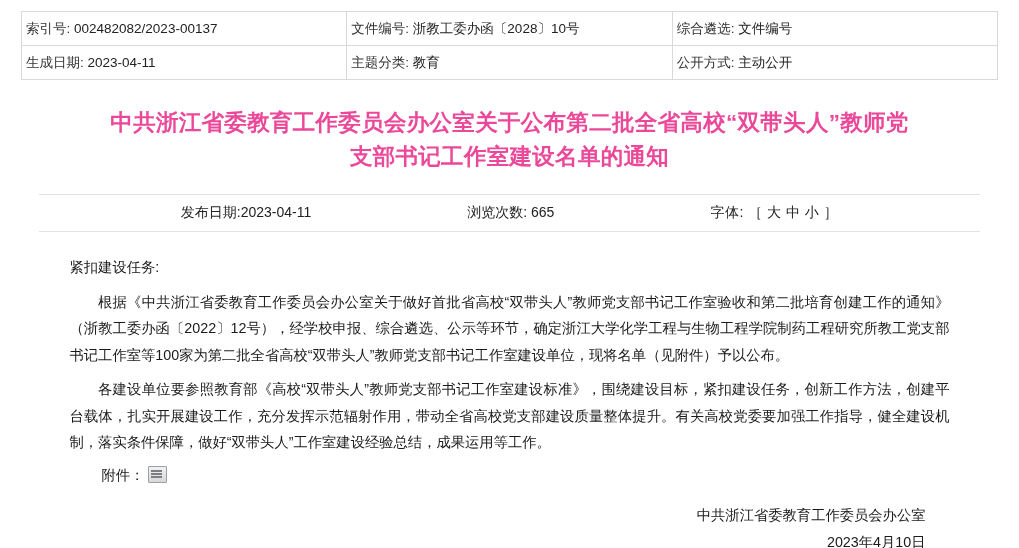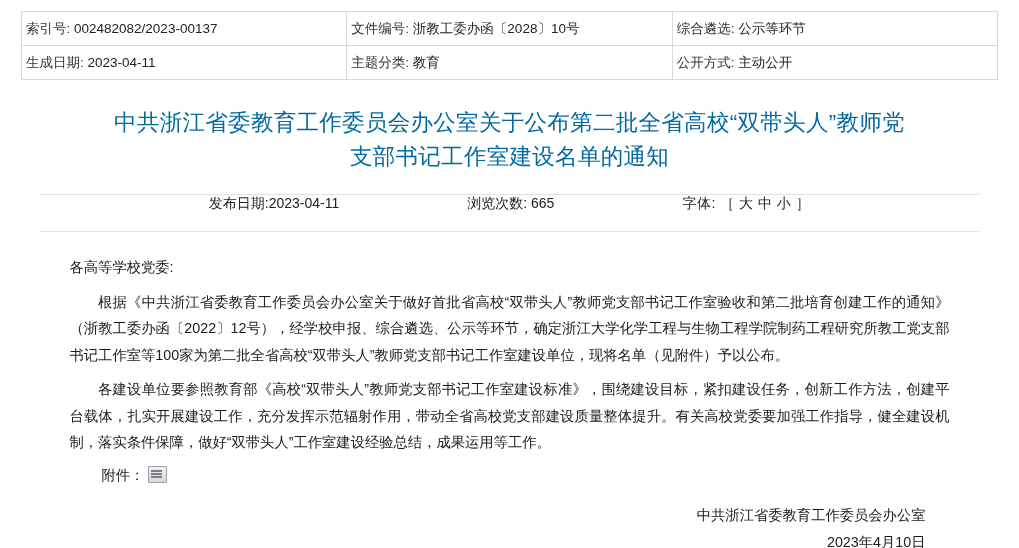--- a/index.html
+++ b/index.html
@@ -43,37 +43,39 @@
   }
 
   
   .title-block {
     width: 930px;
     margin: 26px auto 0 auto;
     text-align: center;
   }
   .doc-title {
     font-size: 22.5px;
-    font-weight: normal;
+    font-weight: bold;
     line-height: 34px;
-    color: #0369a1;
+    color: #ec4899;
     letter-spacing: 0.3px;
   }
 
   
   .info-bar {
     width: 941px;
     margin: 20px auto 0 auto;
     border-top: 1px solid #e2e2e2;
     border-bottom: 1px solid #e2e2e2;
     height: 36px;
     display: flex;
+    align-items: center;
     justify-content: center;
     font-size: 14px;
     color: #222222;
+    gap: 28px;
   }
   .info-item {
     padding: 0 0;
     white-space: nowrap;
   }
   .info-item.pub { margin-right: 128px; }
   .info-item.views { margin-right: 128px; }
   .font-sizes { letter-spacing: 0.5px; }
   .font-link {
     cursor: pointer;
@@ -152,21 +154,21 @@
         <td>
           <span class="meta-label">索引号:</span>
           <span>002482082/2023-00137</span>
         </td>
         <td>
           <span class="meta-label">文件编号:</span>
           <span>浙教工委办函〔2028〕10号</span>
         </td>
         <td>
           <span class="meta-label">综合遴选:</span>
-          <span>公示等环节</span>
+          <span>文件编号</span>
         </td>
       </tr>
       <tr>
         <td>
           <span class="meta-label">生成日期:</span>
           <span>2023-04-11</span>
         </td>
         <td>
           <span class="meta-label">主题分类:</span>
           <span>教育</span>
@@ -196,21 +198,21 @@
       <span>字体:</span>
       <span>［</span>
       <span class="font-link">大</span>
       <span class="font-link">中</span>
       <span class="font-link">小</span>
       <span>］</span>
     </div>
   </div>
 
   <div class="body-block">
-    <p>各高等学校党委:</p>
+    <p>紧扣建设任务:</p>
     <p class="indent">根据《中共浙江省委教育工作委员会办公室关于做好首批省高校“双带头人”教师党支部书记工作室验收和第二批培育创建工作的通知》（浙教工委办函〔2022〕12号），经学校申报、综合遴选、公示等环节，确定浙江大学化学工程与生物工程学院制药工程研究所教工党支部书记工作室等100家为第二批全省高校“双带头人”教师党支部书记工作室建设单位，现将名单（见附件）予以公布。</p>
     <p class="indent">各建设单位要参照教育部《高校“双带头人”教师党支部书记工作室建设标准》，围绕建设目标，紧扣建设任务，创新工作方法，创建平台载体，扎实开展建设工作，充分发挥示范辐射作用，带动全省高校党支部建设质量整体提升。有关高校党委要加强工作指导，健全建设机制，落实条件保障，做好“双带头人”工作室建设经验总结，成果运用等工作。</p>
 
     <div class="attach-line">
       <span class="attach-label">附件：</span>
       <span class="attach-icon"></span>
     </div>
   </div>
 
   <div class="sign-block">

